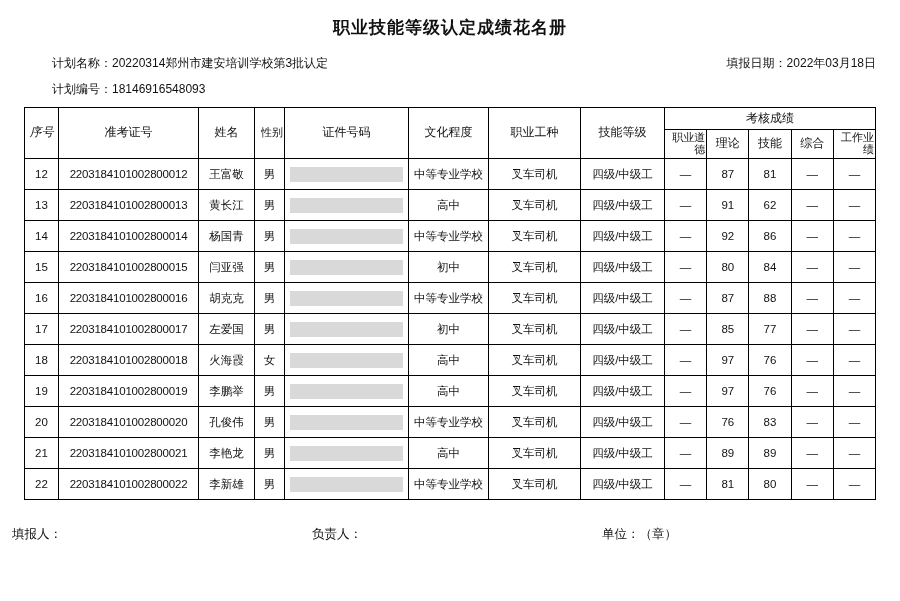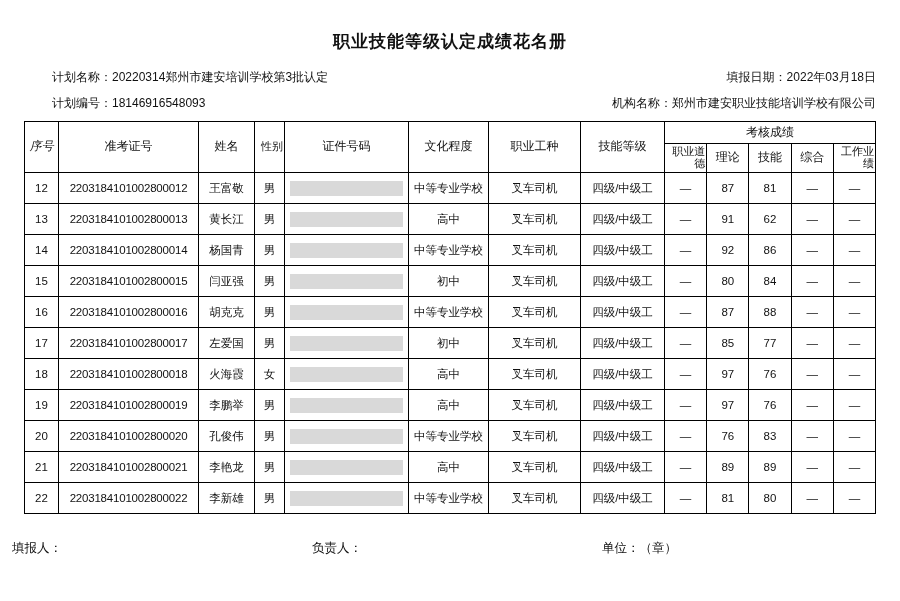--- a/index.html
+++ b/index.html
@@ -15,21 +15,21 @@
     width: 900px; height: 601px;
     background: #fff;
     padding: 0;
     overflow: hidden;
   }
   .doc-title {
     text-align: center;
     font-size: 17px;
     font-weight: bold;
     letter-spacing: 1px;
-    margin-top: 30px;
+    margin-top: 16px;
     margin-bottom: 16px;
     font-family: "Liberation Sans", "DejaVu Sans", sans-serif;
   }
   .meta-row {
     display: flex;
     justify-content: space-between;
     align-items: baseline;
     padding: 0 24px;
     font-size: 12px;
     margin-bottom: 9px;
@@ -120,23 +120,20 @@
       <span>计划名称：</span><span>20220314郑州市建安培训学校第3批认定</span>
     </div>
     <div class="meta-right">
       <span>填报日期：</span><span>2022年03月18日</span>
     </div>
   </div>
 
   <div class="meta-row">
     <div class="meta-left">
       <span>计划编号：</span><span>18146916548093</span>
-    </div>
-    <div class="meta-right">
-      <span>机构名称：</span><span>郑州市建安职业技能培训学校有限公司</span>
     </div>
   </div>
 
   <table class="roster">
     <thead>
       <tr>
         <th class="th-seq" rowspan="2">序号</th>
         <th class="th-ticket" rowspan="2">准考证号</th>
         <th class="th-name" rowspan="2">姓名</th>
         <th class="th-gender" rowspan="2"><span class="vert2">性别</span></th>

